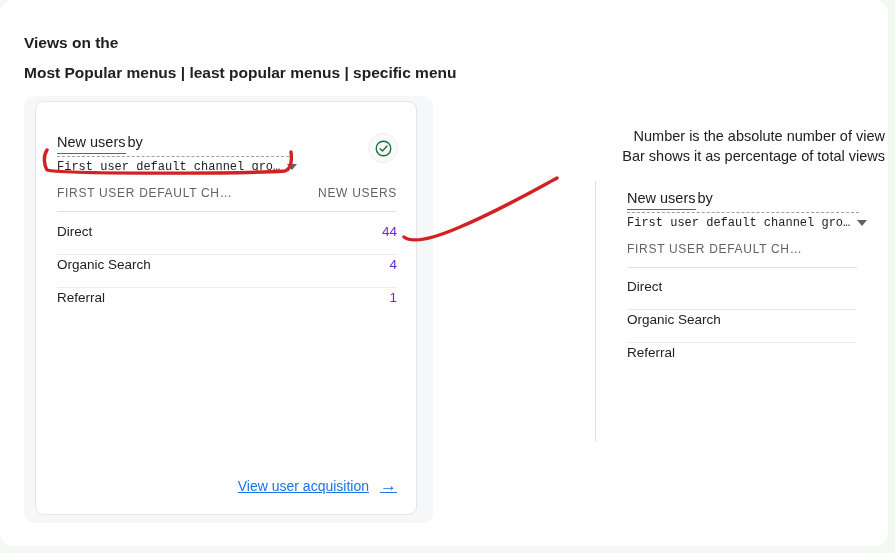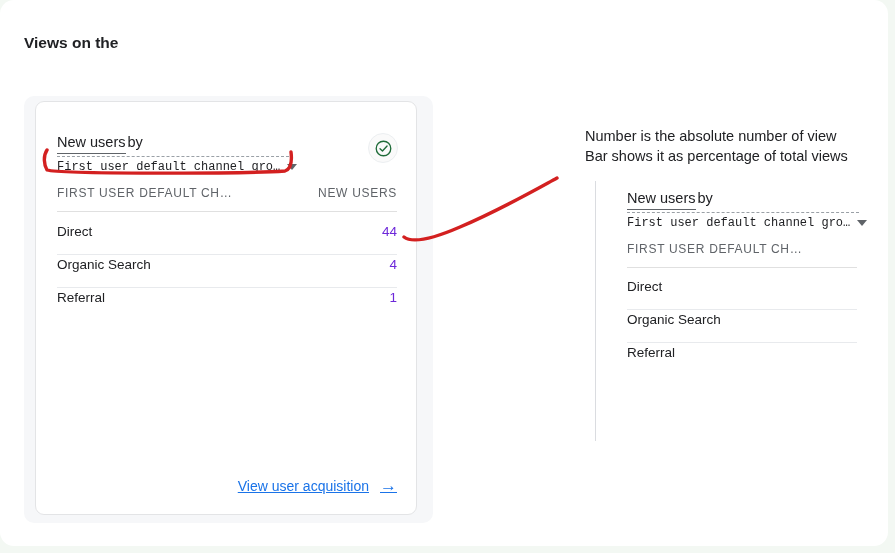--- a/index.html
+++ b/index.html
@@ -204,20 +204,21 @@
     left: 585px;
     top: 126px;
     width: 300px;
     height: 320px;
   }
   .note {
     font-size: 14.5px;
     color: #202124;
     line-height: 20px;
     white-space: nowrap;
+    text-align: right;
   }
   #right-card {
     position: absolute;
     left: 10px;
     top: 55px;
     width: 290px;
     height: 260px;
     border-left: 1px solid #dadce0;
     box-sizing: border-box;
   }
@@ -276,20 +277,21 @@
     pointer-events: none;
   }
 </style>
 </head>
 <body style="background: rgb(243, 248, 243);">
 
 <div id="page">
 
   <div class="headings">
     <div class="heading-line">Views on the</div>
+    <div class="heading-line">Most Popular menus | least popular menus | specific menu</div>
   </div>
 
   <div id="left-container">
     <div id="left-card">
 
       <div class="card-title-wrap">
         <div>
           <span class="metric-label">New users</span><span class="metric-suffix">by</span>
         </div>
         <div class="dim-row">

